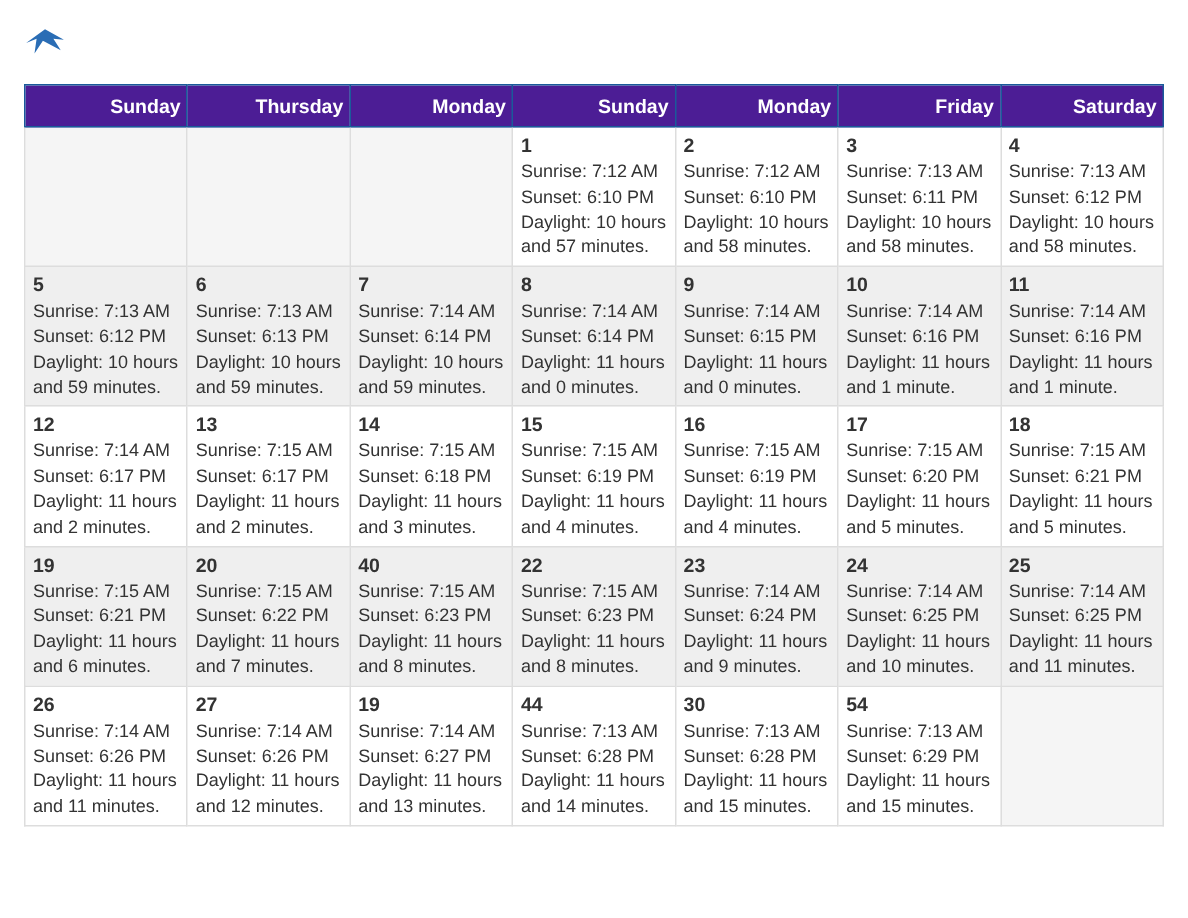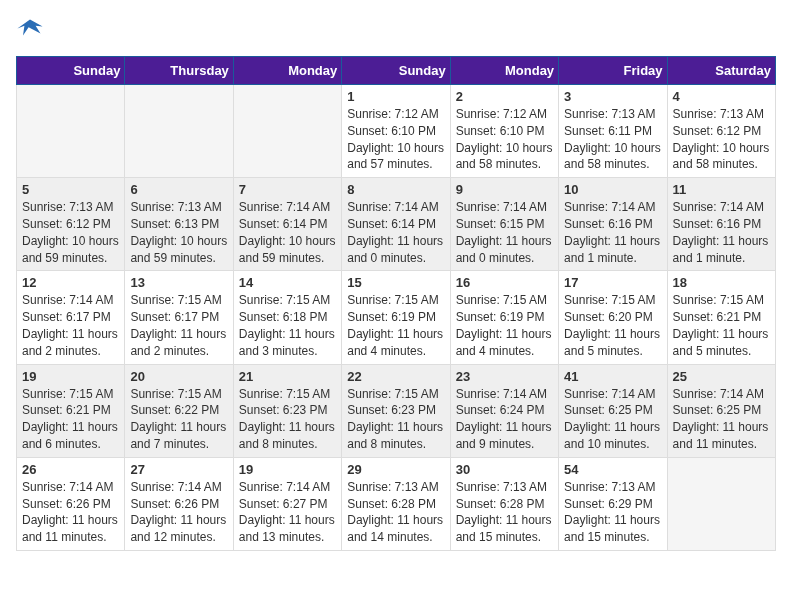--- a/index.html
+++ b/index.html
@@ -247,39 +247,39 @@
 Sunset: 6:21 PM
 Daylight: 11 hours and 6 minutes.</div>
         </td>
         <td>
           <span class="day-number">20</span>
           <div class="day-info">Sunrise: 7:15 AM
 Sunset: 6:22 PM
 Daylight: 11 hours and 7 minutes.</div>
         </td>
         <td>
-          <span class="day-number">21</span>
+          <span class="day-number">40</span>
           <div class="day-info">Sunrise: 7:15 AM
 Sunset: 6:23 PM
 Daylight: 11 hours and 8 minutes.</div>
         </td>
         <td>
           <span class="day-number">22</span>
           <div class="day-info">Sunrise: 7:15 AM
 Sunset: 6:23 PM
 Daylight: 11 hours and 8 minutes.</div>
         </td>
         <td>
           <span class="day-number">23</span>
           <div class="day-info">Sunrise: 7:14 AM
 Sunset: 6:24 PM
 Daylight: 11 hours and 9 minutes.</div>
         </td>
         <td>
-          <span class="day-number">41</span>
+          <span class="day-number">24</span>
           <div class="day-info">Sunrise: 7:14 AM
 Sunset: 6:25 PM
 Daylight: 11 hours and 10 minutes.</div>
         </td>
         <td>
           <span class="day-number">25</span>
           <div class="day-info">Sunrise: 7:14 AM
 Sunset: 6:25 PM
 Daylight: 11 hours and 11 minutes.</div>
         </td>
@@ -297,21 +297,21 @@
 Sunset: 6:26 PM
 Daylight: 11 hours and 12 minutes.</div>
         </td>
         <td>
           <span class="day-number">19</span>
           <div class="day-info">Sunrise: 7:14 AM
 Sunset: 6:27 PM
 Daylight: 11 hours and 13 minutes.</div>
         </td>
         <td>
-          <span class="day-number">29</span>
+          <span class="day-number">44</span>
           <div class="day-info">Sunrise: 7:13 AM
 Sunset: 6:28 PM
 Daylight: 11 hours and 14 minutes.</div>
         </td>
         <td>
           <span class="day-number">30</span>
           <div class="day-info">Sunrise: 7:13 AM
 Sunset: 6:28 PM
 Daylight: 11 hours and 15 minutes.</div>
         </td>

